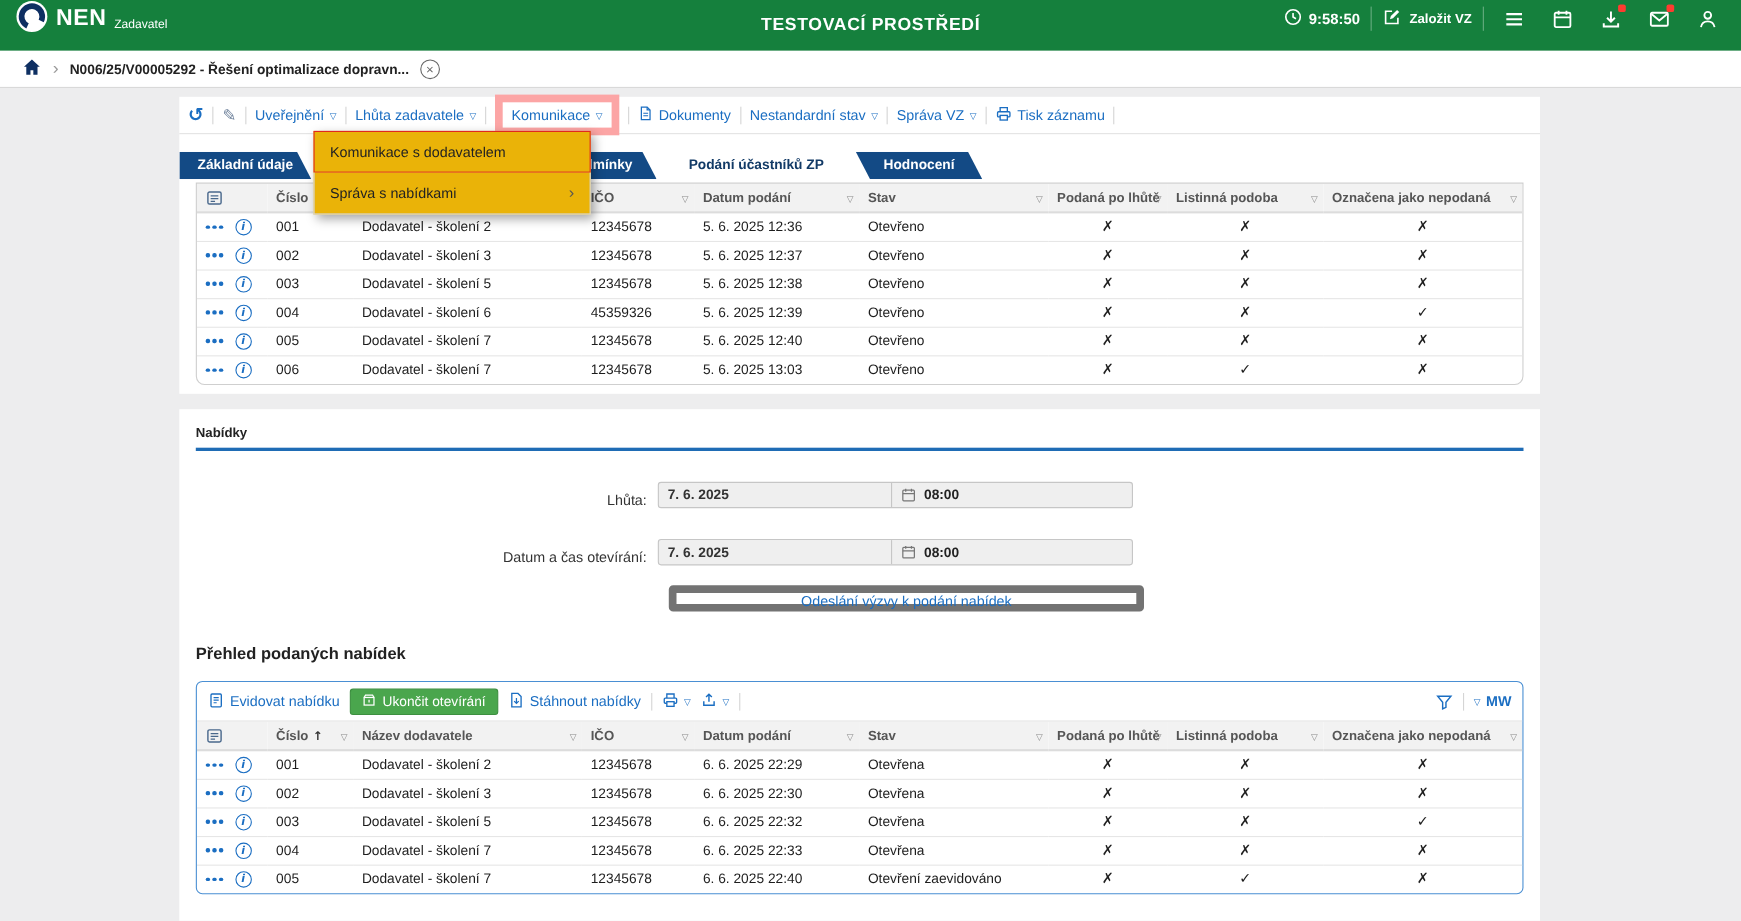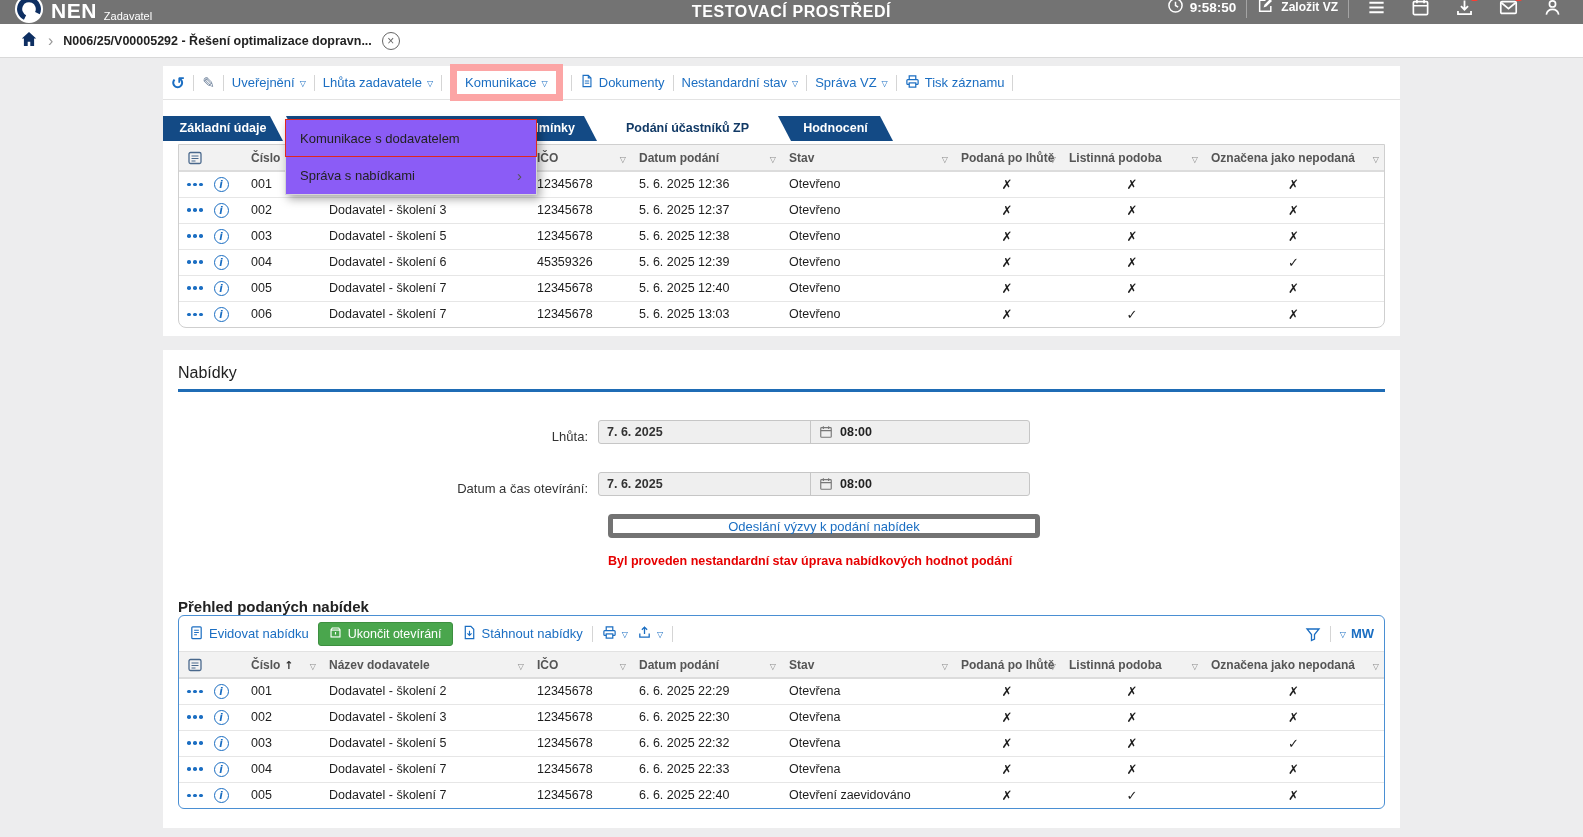--- a/index.html
+++ b/index.html
@@ -1,21 +1,21 @@
 <!DOCTYPE html>
 <html><head>
 <meta charset="utf-8">
 <style>
   *{box-sizing:border-box;margin:0;padding:0}
   html,body{width:1583px;height:837px;overflow:hidden}
   body{font-family:"Liberation Sans",sans-serif;background:#ededee;color:#333;font-size:13px;position:relative}
   .glyph{font-family:"DejaVu Sans",sans-serif}
 
   
-  .hdr{height:24px;background:#737373;display:flex;align-items:flex-end;color:#fff;padding:0 14px;position:relative}
+  .hdr{height:46px;background:#15803d;display:flex;align-items:flex-start;color:#fff;padding:0 14px;position:relative}
   .hdr-left{display:flex;align-items:flex-end;gap:7px}
   .logo-circ{width:30px;height:30px;flex:0 0 auto;align-self:center}
   .logo-name{font-size:21px;font-weight:bold;letter-spacing:.5px;line-height:26px}
   .logo-sub{font-size:11px;margin-bottom:2px}
   .hdr-title{position:absolute;left:50%;top:50%;transform:translate(-50%,-50%);font-size:16px;font-weight:bold;letter-spacing:.6px}
   .hdr-right{margin-left:auto;display:flex;align-items:center;gap:10px}
   .hdr-sep{width:1px;height:22px;background:rgba(255,255,255,.35)}
   .hdr-ico{width:34px;height:34px;display:flex;align-items:center;justify-content:center;position:relative;cursor:pointer}
   .hdr-ico svg{display:block}
   .badge::after{content:"";position:absolute;top:4px;right:3px;width:7px;height:7px;border-radius:2px;background:#ff3b30}
@@ -40,62 +40,62 @@
   .tri::before{content:"▽";font-size:8px;font-family:"DejaVu Sans",sans-serif;position:relative;top:-1px}
   .tlink .tri{color:#1b6ec2}
   .vsep{width:1px;height:16px;background:#d5d5d5}
   .tico{color:#1b6ec2;display:flex;align-items:center;cursor:pointer}
   .undo-glyph::before{content:"↺";font-size:17px;font-weight:bold}
   .pencil-glyph::before{content:"✎";font-size:15px;color:#6b7f99}
   .red-box{border:7px solid #fca5a5;padding:4px 8px}
 
   
   .menu{position:absolute;left:285px;top:119px;width:252px;z-index:60;background:#fff;box-shadow:3px 4px 9px rgba(0,0,0,.35)}
-  .menu-item{height:38px;display:flex;align-items:center;padding:0 14px;font-size:13px;color:#222;cursor:pointer;background:#8b5cf6}
+  .menu-item{height:38px;display:flex;align-items:center;padding:0 14px;font-size:13px;color:#222;cursor:pointer;background:#eab308}
   .menu-item.red{border:1px solid #e0281e}
   .menu-item.grey{border:1px solid #d6d6d6;border-top:none;justify-content:space-between}
   .chev-r::before{content:"›";color:#555;font-size:15px}
 
   
   .tabs{display:flex;margin-top:16px;gap:3px;height:25px}
   .tab{height:25px;line-height:25px;background:#134a85;color:#fff;font-weight:bold;font-size:12.5px;text-align:center;cursor:pointer;clip-path:polygon(0 0,calc(100% - 13px) 0,100% 100%,13px 100%)}
   .tab.first{clip-path:polygon(0 0,calc(100% - 13px) 0,100% 100%,0 100%)}
   .tab.active{background:#fff;color:#123a66}
   .tab.ralign{text-align:right;padding-right:22px}
 
   
   .gwrap1{margin:3px 15px 0;border:1px solid #cfcfcf;border-radius:0 0 8px 8px;overflow:hidden}
-  .gwrap2{border:1px solid #4a8fd3;border-radius:6px;overflow:hidden}
+  .gwrap2{margin-top:16px;border:1px solid #4a8fd3;border-radius:6px;overflow:hidden}
   table.grid{border-collapse:collapse;table-layout:fixed;width:1205px;font-size:12.5px}
   .grid th{background:#f2f2f2;height:26px;font-weight:600;font-size:12px;color:#555;text-align:left;padding-left:8px;border-bottom:2px solid #dcdcdc;position:relative;white-space:nowrap;overflow:hidden}
   .grid td{height:26px;border-bottom:1px solid #e6e6e6;padding-left:8px;color:#1d1d1d;white-space:nowrap;overflow:hidden}
   .grid tr:last-child td{border-bottom:none}
   .th-tri{position:absolute;right:5px;top:50%;transform:translateY(-50%);color:#8a8a8a}
   .th-tri::before{content:"▽";font-size:8px;font-family:"DejaVu Sans",sans-serif}
   .sort::before{content:"↑";font-family:"DejaVu Sans",sans-serif;font-weight:bold;color:#333;font-size:11px;margin-left:4px}
   td.center{text-align:center;padding-left:0}
   .mark{font-family:"DejaVu Sans",sans-serif;font-weight:bold;font-size:13px}
   .mark-false{color:#e0281e}.mark-false::before{content:"✗"}
   .mark-true{color:#2ea836}.mark-true::before{content:"✓"}
   .acts{display:flex;align-items:center;gap:11px}
   .dots{display:inline-flex;gap:2.5px;cursor:pointer}
   .dots i{width:3.5px;height:3.5px;border-radius:50%;background:#1b6ec2}
   .info{width:15px;height:15px;border:1.4px solid #1b6ec2;border-radius:50%;color:#1b6ec2;font-size:10px;font-weight:bold;font-style:italic;display:inline-flex;align-items:center;justify-content:center;cursor:pointer}
   .colset{color:#49688c;display:flex;align-items:center}
 
   
   .sec-head{padding-bottom:7px;border-bottom:3px solid #1f6cb5}
-  .sec-title{font-size:16px;font-weight:normal;color:#222}
+  .sec-title{font-size:12px;font-weight:bold;color:#222}
   .frow{display:flex;align-items:flex-end;margin-top:28px}
   .flabel{width:420px;text-align:right;padding-right:10px;font-size:13px;color:#333}
   .field{display:flex;width:432px;height:24px;border:1px solid #c6c6c6;border-radius:3px;background:#efefef;overflow:hidden;align-items:center}
   .fdate{width:212px;display:flex;align-items:center;padding-left:8px;font-weight:bold;font-size:12.5px;height:100%;border-right:1px solid #c6c6c6}
   .ftime{flex:1;display:flex;align-items:center;gap:7px;padding-left:8px;font-weight:bold;font-size:12.5px;color:#222}
   .cal-sm{color:#777;display:flex;align-items:center}
-  .send-btn{margin:18px 0 0 430px;width:432px;height:24px;background:#fff;border:5px solid #737373;border-radius:4px;color:#1b6ec2;font-size:13px;cursor:pointer;font-family:"Liberation Sans",sans-serif}
+  .send-btn{margin:18px 0 0 430px;width:432px;height:24px;background:#fff;border:7px solid #737373;border-radius:4px;color:#1b6ec2;font-size:13px;cursor:pointer;font-family:"Liberation Sans",sans-serif}
   .alert{margin:16px 0 0 430px;color:#e60000;font-weight:bold;font-size:12.5px}
   .sub-title{margin-top:30px;font-size:15px;font-weight:bold;color:#222}
 
   
   .t2bar{display:flex;align-items:center;height:36px;padding:0 10px;gap:9px;border-bottom:1px solid #e2e2e2}
   .btn-green{background:#4aa64d;border:1px solid #3d8f40;color:#fff;border-radius:3px;padding:3px 10px;display:flex;gap:6px;align-items:center;font-size:12.5px;cursor:pointer;font-family:"Liberation Sans",sans-serif}
   .rgrp{margin-left:auto;display:flex;align-items:center;gap:9px}
   .mw{color:#1b6ec2;font-size:13px;font-weight:bold}
 </style>
 </head>
@@ -458,21 +458,20 @@
               <path d="M2 6.5h12M5 1.5v3M11 1.5v3" stroke="currentColor" stroke-width="1.3" fill="none"></path>
             </svg>
         </span>
         <span>08:00</span>
       </div>
     </div>
   </div>
 
   <button class="send-btn">Odeslání výzvy k podání nabídek</button>
 
-  <div class="alert">Byl proveden nestandardní stav úprava nabídkových hodnot podání</div>
 
   <div class="sub-title">Přehled podaných nabídek</div>
 
   <div class="gwrap2">
     <div class="t2bar">
       <span class="tlink">
         <span>
           <svg viewBox="0 0 16 16" width="15" height="15">
               <rect x="3" y="2" width="10" height="12.5" rx="1" fill="none" stroke="currentColor" stroke-width="1.3"></rect>
               <path d="M5.5 5.5h5M5.5 8h5M5.5 10.5h3" stroke="currentColor" stroke-width="1.1"></path>

